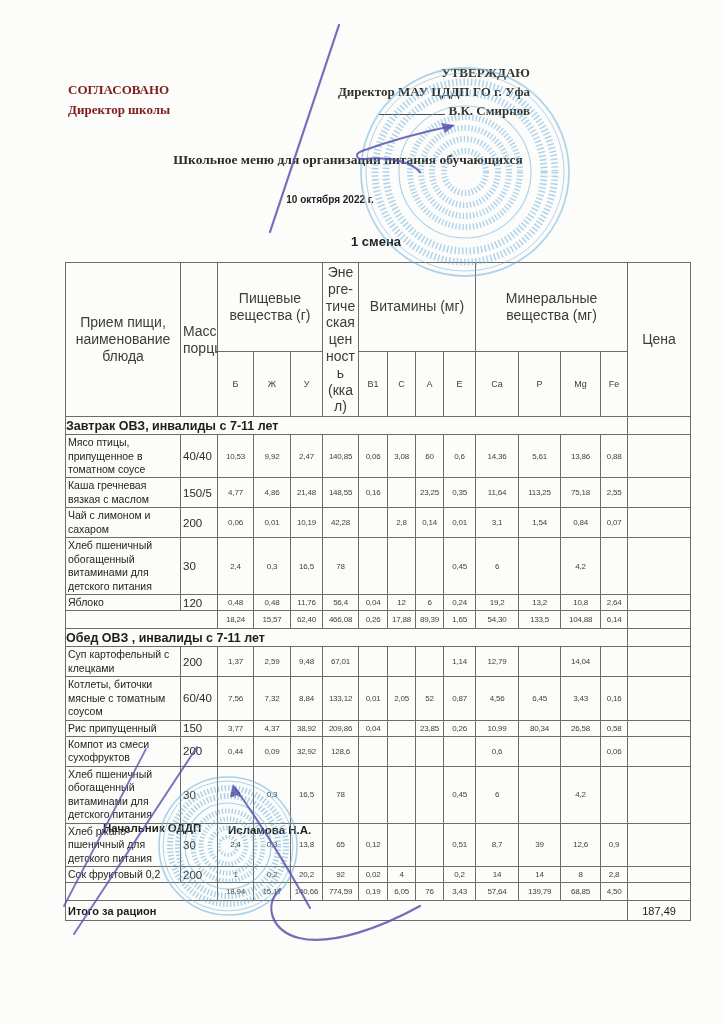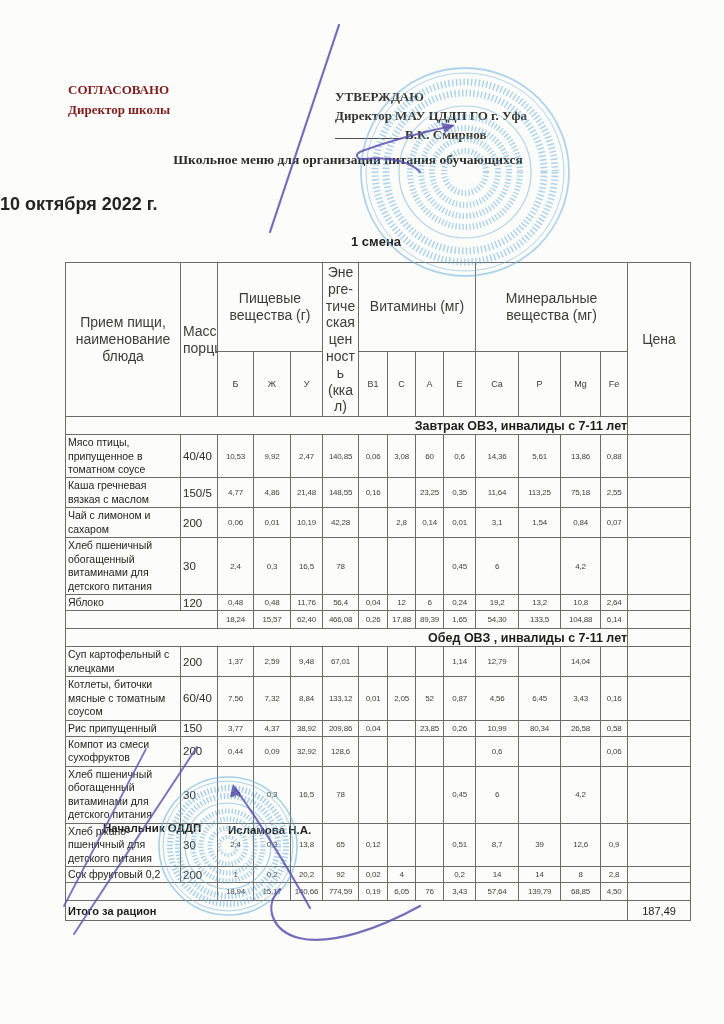--- a/index.html
+++ b/index.html
@@ -1,44 +1,44 @@
 <!DOCTYPE html>
 <html><head>
 <meta charset="utf-8">
 <style>
   html,body{margin:0;padding:0;background:#e8e8e8;}
   .page{position:relative;width:724px;height:1024px;background:#fcfcfa;overflow:hidden;
         font-family:"Liberation Sans",sans-serif;color:#2f2f2f;margin:0 auto;}
   
   .agreed{position:absolute;left:68px;top:80px;font-family:"Liberation Serif",serif;
           font-weight:bold;font-size:13px;line-height:1.5;color:#7f1d1d;}
-  .approved{position:absolute;left:335px;top:64px;width:195px;text-align:left;
+  .approved{position:absolute;left:335px;top:64px;width:195px;text-align:right;
             font-family:"Liberation Serif",serif;font-weight:bold;font-size:13px;
-            line-height:1.45;color:#33332f;margin-top:24px;}
+            line-height:1.45;color:#33332f;}
   .sig-line{display:inline-block;width:66px;border-bottom:1.5px solid #4a4a4a;
             vertical-align:baseline;margin-right:4px;}
   .doc-title{position:absolute;left:0;top:152px;width:696px;text-align:center;
              font-family:"Liberation Serif",serif;font-weight:bold;font-size:13.5px;color:#2b2b28;}
-  .doc-date{position:absolute;left:0;top:194px;width:660px;text-align:left;
-            font-weight:bold;font-size:18px;color:#232323;}
+  .doc-date{position:absolute;left:0;top:194px;width:660px;text-align:center;
+            font-weight:bold;font-size:10px;color:#232323;}
   .doc-shift{position:absolute;left:0;top:234px;width:752px;text-align:center;
              font-weight:bold;font-size:13px;color:#232323;}
   
   table.menu{position:absolute;left:65px;top:262px;width:625px;border-collapse:collapse;
              table-layout:fixed;}
   table.menu th,table.menu td{border:1px solid #6d6d68;padding:1px 2px;vertical-align:middle;
              overflow:hidden;}
   table.menu th{font-weight:normal;font-size:14px;color:#3c3c38;line-height:1.2;text-align:center;}
   th.th-energy{font-size:7px;word-break:break-word;line-height:1.15;padding:0 1px;}
   tr.h1 th{height:26px;}
   tr.h2 th{height:24px;font-size:9px;}
   td.name{font-size:10.5px;text-align:left;padding:1px 2px 1px 4px;line-height:1.28;color:#24241f;}
   td.mass{font-size:11.5px;text-align:left;color:#2a2a26;margin-left:46px;}
   td.num{font-size:8px;text-align:center;color:#3f3f3b;letter-spacing:-0.2px;}
-  tr.section-row td.sec{font-weight:bold;font-size:12.5px;text-align:right;color:#1d1d1a;
+  tr.section-row td.sec{font-weight:bold;font-size:12.5px;text-align:left;color:#1d1d1a;
                         height:17px;padding:0;}
   tr.subtotal-row{height:18px;}
   tr.total-row{height:20px;}
   td.total-label{font-weight:bold;font-size:11px;text-align:left;padding-left:38px;color:#1d1d1a;}
   td.total-price{font-weight:normal;font-size:11px;text-align:center;padding-right:2px;color:#1d1d1a;}
   td.blank{border:1px solid #6d6d68;}
   
   .footer-position{position:absolute;left:103px;top:822px;font-size:11.5px;font-weight:bold;color:#22221f;}
   .footer-name{position:absolute;left:228px;top:824px;font-size:11.5px;font-weight:bold;color:#22221f;}
   

